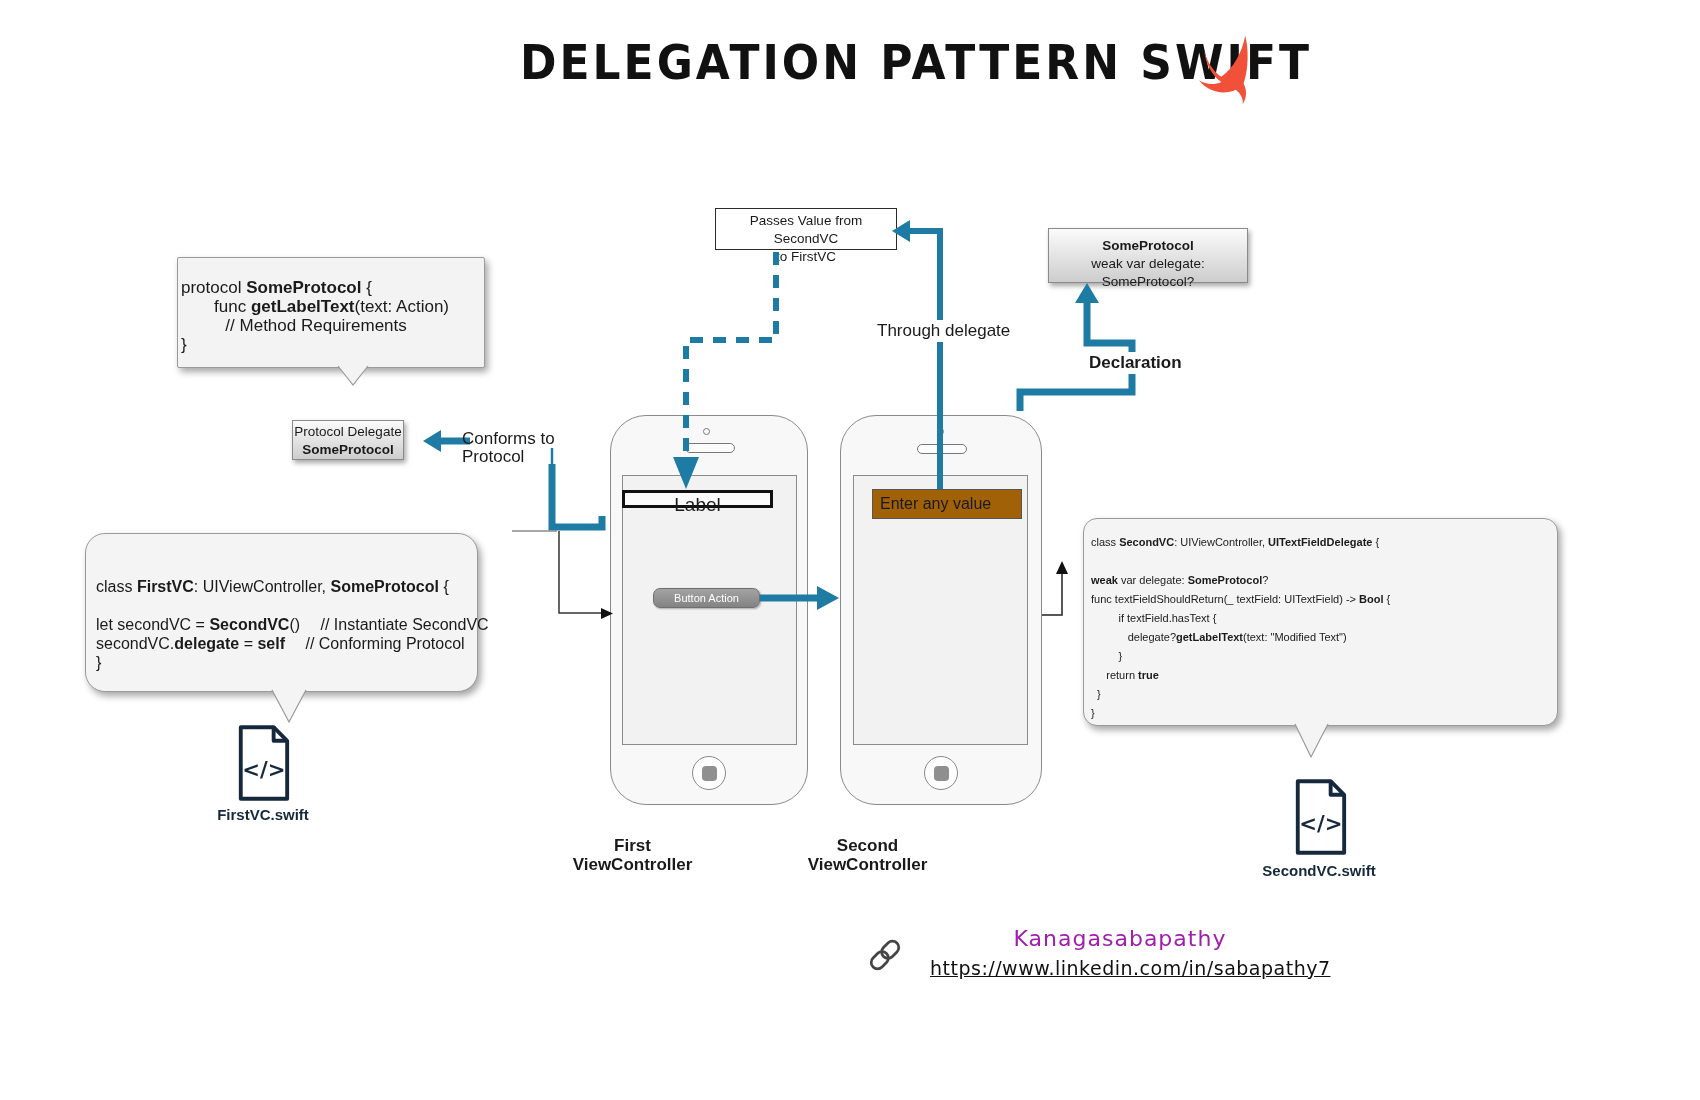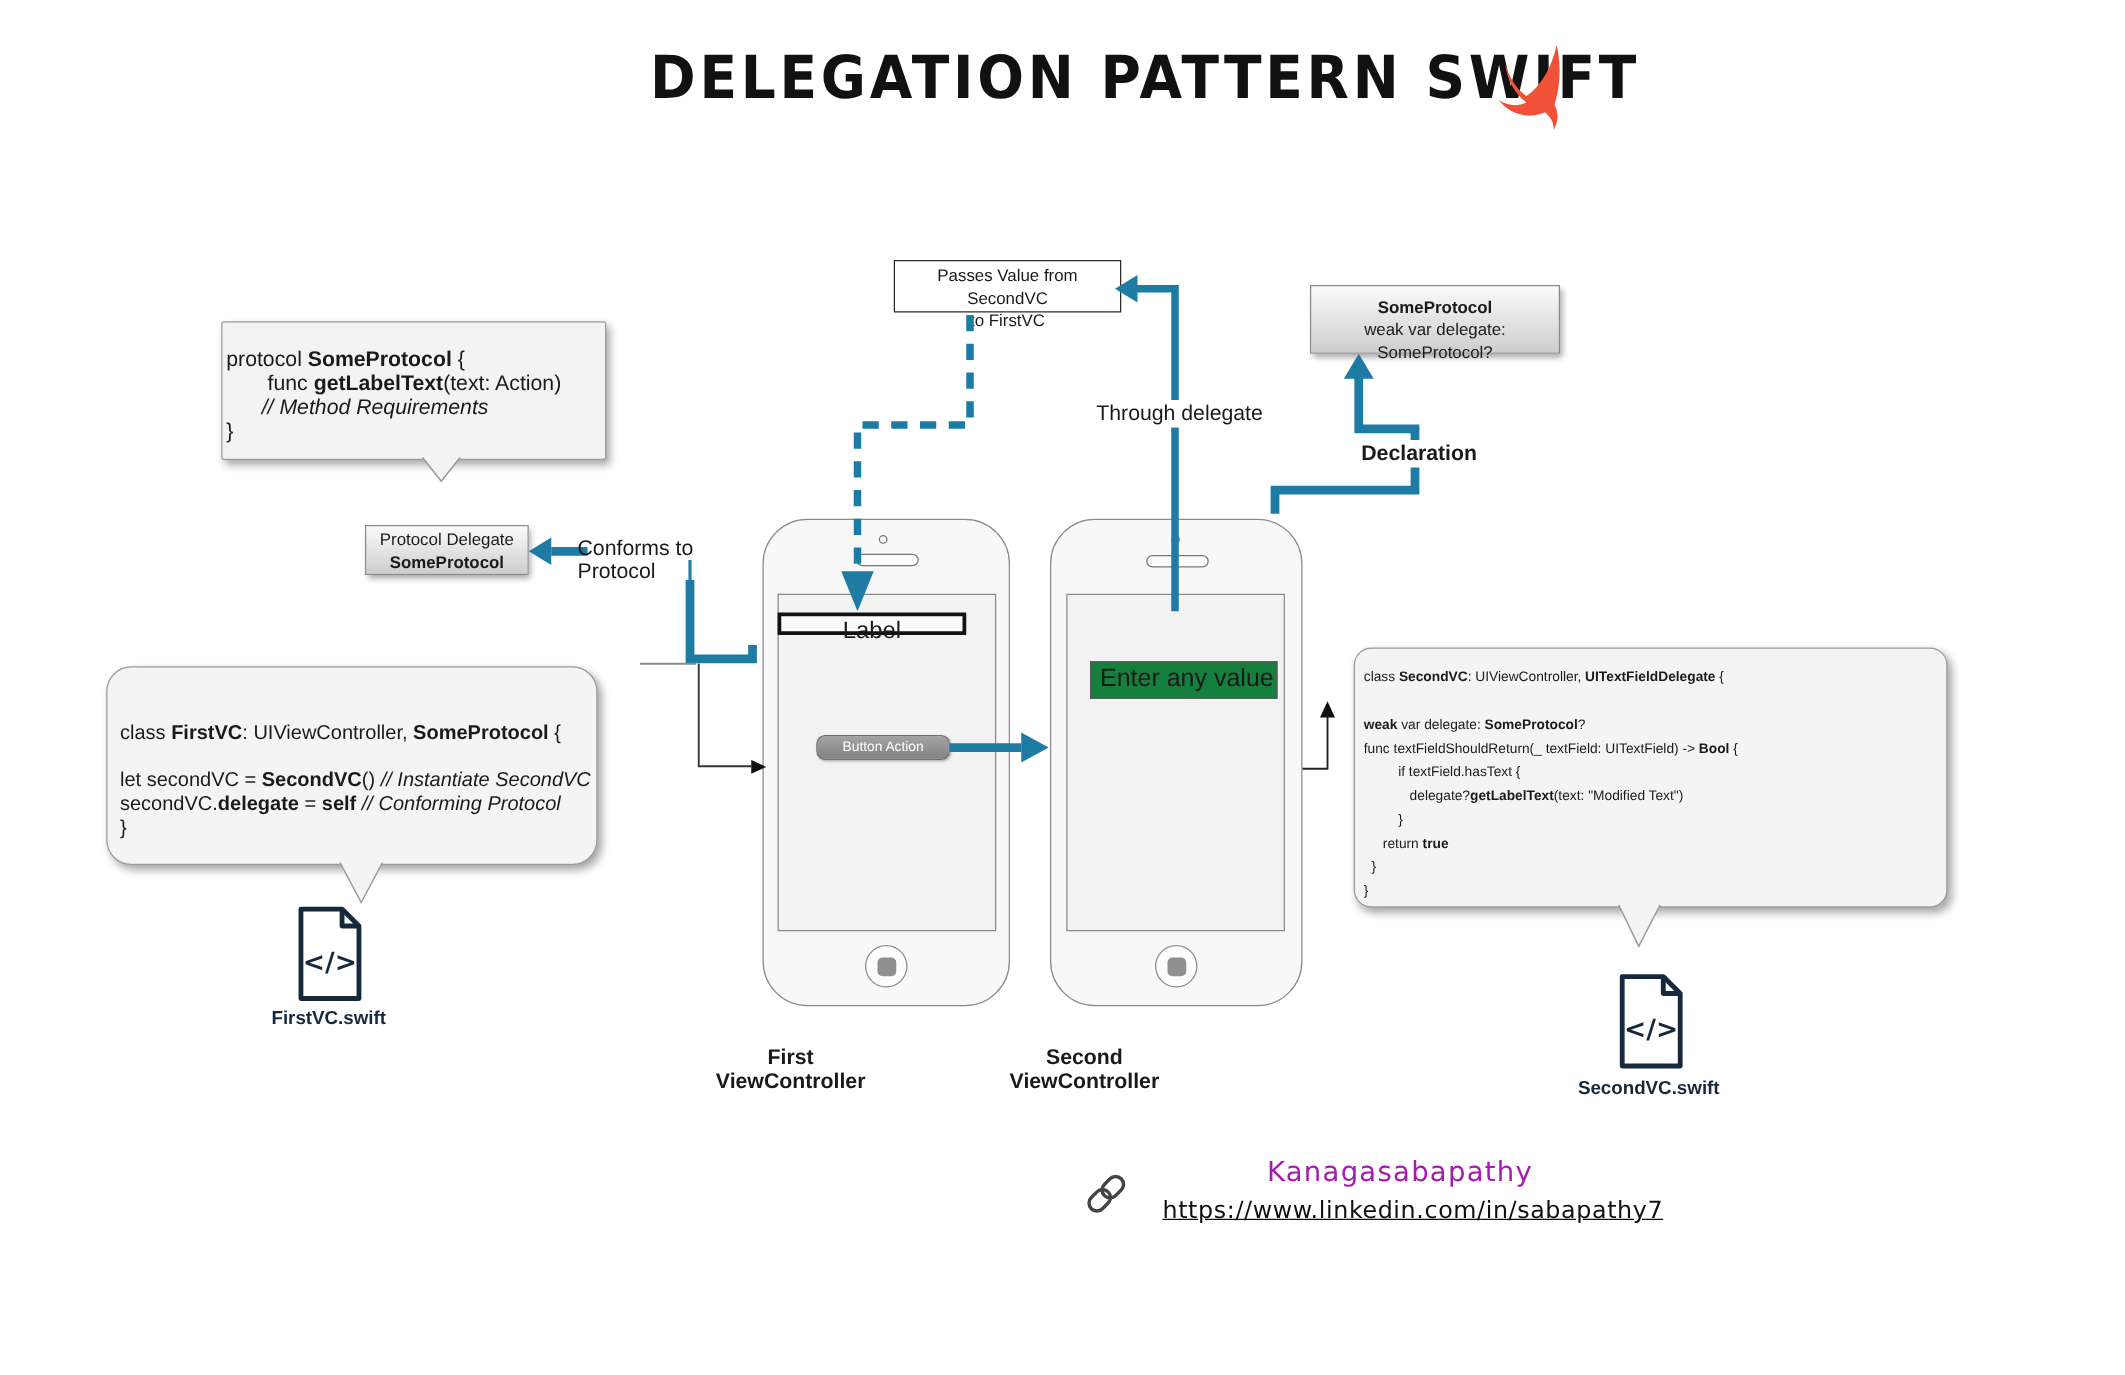--- a/index.html
+++ b/index.html
@@ -20,29 +20,29 @@
   .swift-logo{position:absolute;left:1192px;top:34px;width:62px;height:72px;}
 
   
   .box{position:absolute;z-index:5;text-align:center;font-size:13.5px;line-height:18px;}
   .box .b{font-weight:bold;}
   .passes{left:715px;top:208px;width:182px;height:42px;background:#fff;
           border:1.5px solid #2b2b2b;padding-top:3px;box-sizing:border-box;}
   .grad{background:linear-gradient(#fbfbfb,#cdcdcd);border:1px solid #8a8a8a;
         box-shadow:2px 3px 5px rgba(0,0,0,.35);box-sizing:border-box;}
   .someprotocol{left:1048px;top:228px;width:200px;height:55px;padding-top:8px;}
-  .protodelegate{left:292px;top:420px;width:131px;height:40px;padding-top:2px;}
+  .protodelegate{left:292px;top:420px;width:112px;height:40px;padding-top:2px;}
 
   
   .bubble{position:absolute;z-index:5;background:#f4f4f4;border:1px solid #9a9a9a;
           box-shadow:3px 4px 7px rgba(0,0,0,.35);box-sizing:border-box;}
   .bubble .code{white-space:pre;}
   .code-line{white-space:pre;}
   .code-line .b{font-weight:bold;}
-  .code-line .i{font-style:italic;}
+  .code-line .i{margin-left:16px;}
   .protocol-bubble{left:177px;top:257px;width:308px;height:111px;border-radius:2px;
                    background:#f3f3f3;font-size:17px;}
   .protocol-bubble .code{padding:20px 0 0 3px;line-height:19px;}
   .firstvc-bubble{left:85px;top:533px;width:393px;height:159px;border-radius:20px;font-size:16px;}
   .firstvc-bubble .code{padding:43px 0 0 10px;line-height:19px;}
   .secondvc-bubble{left:1083px;top:518px;width:475px;height:208px;border-radius:14px;font-size:11px;}
   .secondvc-bubble .code{padding:14px 0 0 7px;line-height:19px;}
 
   
   .phone{position:absolute;z-index:2;width:198px;height:390px;border:1.5px solid #8a8a8a;
@@ -69,22 +69,22 @@
   .home-square{width:15px;height:15px;border-radius:4px;background:#8f8f8f;}
   .ui-label{position:absolute;z-index:4;left:622px;top:490px;width:151px;height:18px;
             background:#fbfbfb;border:3px solid #111;box-sizing:border-box;
             text-align:center;font-size:19px;line-height:24px;}
   .ui-button{position:absolute;z-index:4;left:653px;top:588px;width:107px;height:20px;
              border:1px solid #6f6f6f;border-radius:7px;
              background:linear-gradient(#a3a3a3,#838383);color:#fff;font-size:11px;
              text-align:center;line-height:18px;box-sizing:border-box;
              box-shadow:1px 1px 2px rgba(0,0,0,.3);}
   .ui-field{position:absolute;z-index:4;left:872px;top:489px;width:150px;height:30px;
-            background:#15803d;border:1.5px solid #555;box-sizing:border-box;
-            font-size:20px;line-height:27px;padding-left:7px;color:#1a1a1a;margin-top:40px;}
+            background:#a16207;border:1.5px solid #555;box-sizing:border-box;
+            font-size:16px;line-height:27px;padding-left:7px;color:#1a1a1a;}
   .caption{position:absolute;z-index:5;width:185px;text-align:center;font-weight:bold;
            font-size:17px;line-height:19px;}
   .caption1{left:540px;top:836px;}
   .caption2{left:775px;top:836px;}
 
   
   .file-icon{position:absolute;z-index:5;}
   .file-icon1{left:234px;top:724px;}
   .file-icon2{left:1291px;top:778px;}
   .file-label{position:absolute;z-index:5;width:150px;text-align:center;font-weight:bold;

